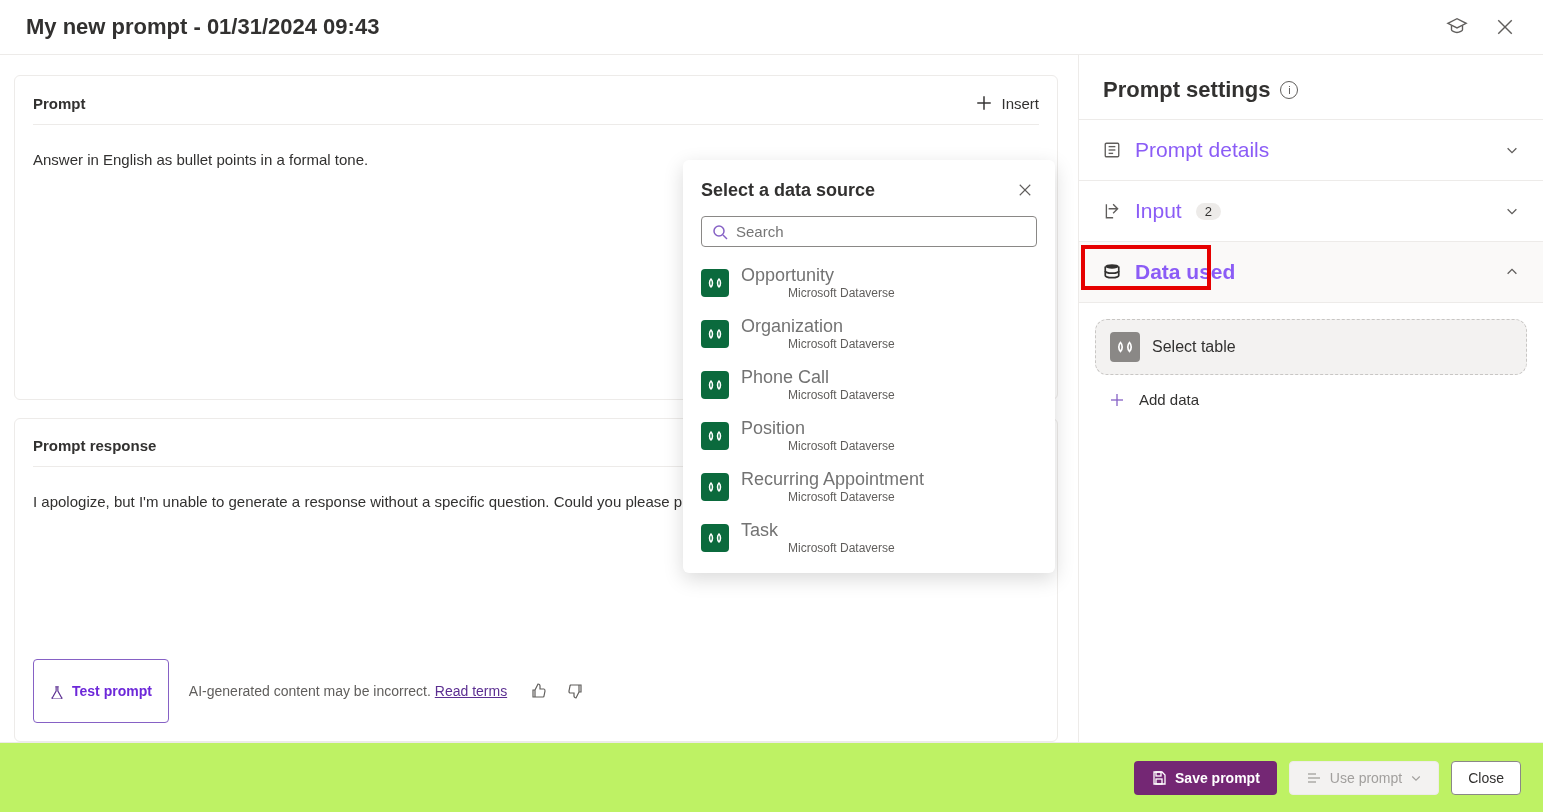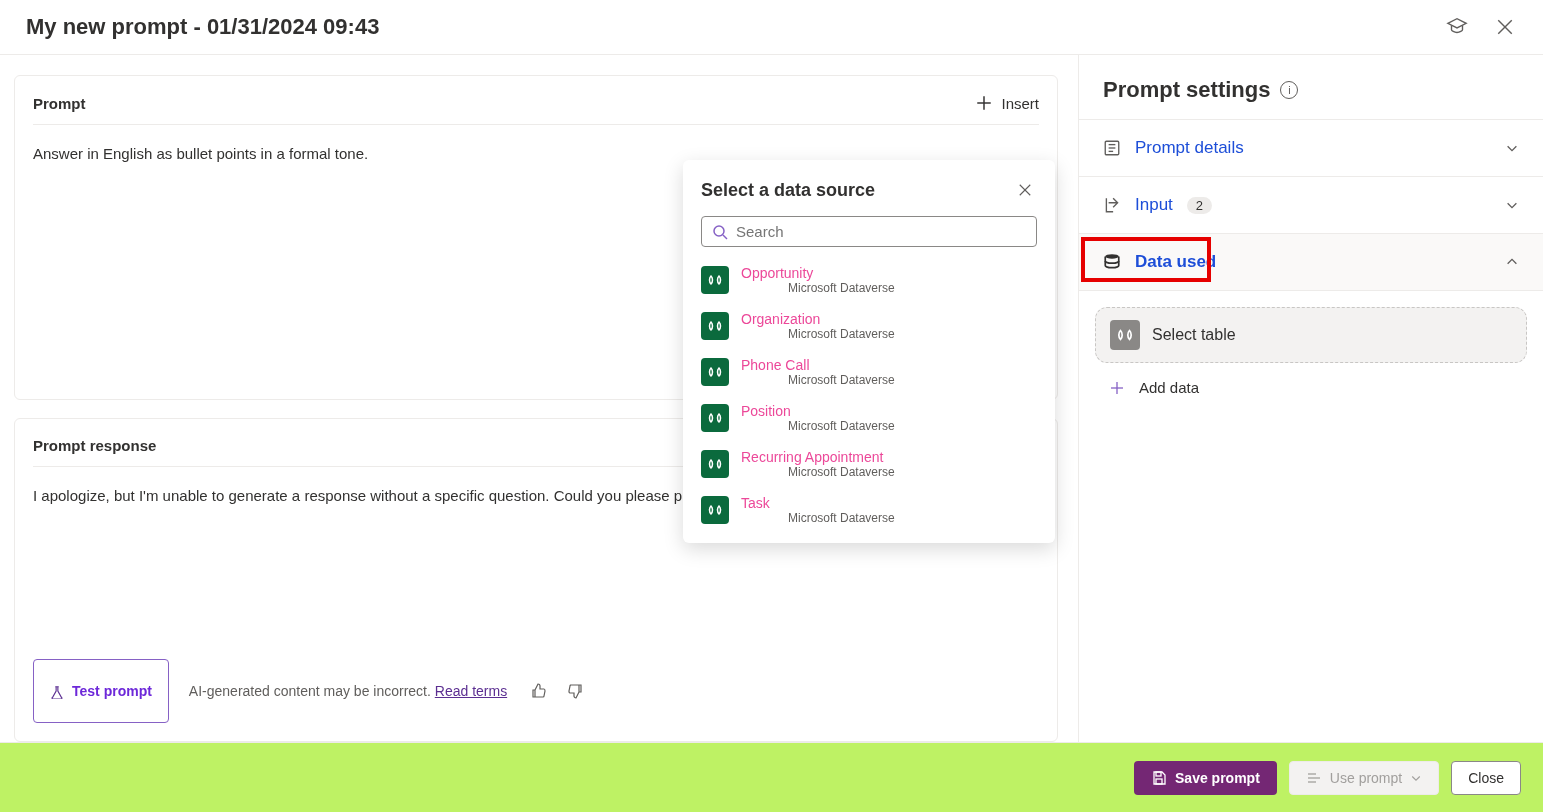--- a/index.html
+++ b/index.html
@@ -8,38 +8,38 @@
 .header { display: flex; align-items: center; justify-content: space-between; padding: 14px 26px; border-bottom: 1px solid #edebe9; }
 .header-title { font-size: 22px; font-weight: 600; color: #323130; }
 .header-actions { display: flex; gap: 24px; align-items: center; }
 .icon-btn { background: none; border: none; cursor: pointer; display: flex; align-items: center; justify-content: center; width: 24px; height: 24px; color: #605e5c; }
 
 .main-layout { display: flex; height: calc(812px - 55px - 70px); }
 .left-col { flex: 1; padding: 20px 20px 0 14px; display: flex; flex-direction: column; gap: 18px; min-width: 0; }
 .right-col { width: 465px; border-left: 1px solid #edebe9; }
 
 .card { border: 1px solid #edebe9; border-radius: 6px; background: #fff; padding: 18px 18px; flex: 1; display: flex; flex-direction: column; min-height: 0; position: relative; }
-.card-header { display: flex; justify-content: space-between; align-items: center; border-bottom: 1px solid #edebe9; padding-bottom: 12px; margin-bottom: 20px; gap: 8px; }
+.card-header { display: flex; justify-content: space-between; align-items: center; border-bottom: 1px solid #edebe9; padding-bottom: 12px; margin-bottom: 26px; gap: 8px; }
 .card-title { font-size: 15px; font-weight: 600; color: #323130; }
 .insert-btn { display: inline-flex; align-items: center; gap: 8px; background: none; border: none; cursor: pointer; font-size: 15px; color: #323130; }
 .card-body { font-size: 15px; color: #323130; flex: 1; }
 
 .response-footer { display: flex; align-items: center; gap: 20px; padding-top: 10px; }
 .test-btn { display: inline-flex; align-items: flex-end; gap: 8px; border: 1px solid #8661c5; color: #6d28d9; background: #fff; padding: 23px 16px; border-radius: 4px; font-size: 14px; font-weight: 600; cursor: pointer; }
 .ai-note { font-size: 14px; color: #605e5c; }
 .ai-note a { color: #5b2e91; text-decoration: underline; }
 .fb-icons { display: flex; gap: 12px; align-items: center; }
 
 .settings-header { display: flex; align-items: center; gap: 10px; padding: 22px 24px 16px 24px; }
 .settings-header h2 { font-size: 22px; font-weight: 600; }
 .info-circle { width: 18px; height: 18px; border: 1px solid #605e5c; border-radius: 50%; display: inline-flex; align-items: center; justify-content: center; font-size: 11px; color: #605e5c; }
 
 .accordion-item { border-top: 1px solid #edebe9; display: flex; align-items: center; justify-content: space-between; padding: 18px 24px; cursor: pointer; }
 .accordion-left { display: flex; align-items: center; gap: 14px; }
-.accordion-label { font-size: 17px; color: #1d4ed8; }
+.accordion-label { font-size: 21px; color: #8b5cf6; }
 .badge { background: #edebe9; border-radius: 10px; padding: 1px 9px; font-size: 13px; color: #323130; }
 .chev { color: #605e5c; }
 
 .data-used-section { border-top: 1px solid #edebe9; background: #faf9f8; }
 .data-used-header { display: flex; align-items: center; justify-content: space-between; padding: 18px 24px; cursor: pointer; position: relative; }
 .data-used-highlight { border: 4px solid #e60000; position: absolute; left: 2px; top: 3px; width: 130px; height: 45px; pointer-events: none; }
 .data-used-left { display: flex; align-items: center; gap: 14px; font-weight: 600; }
 
 .data-used-body { border-top: 1px solid #edebe9; padding: 16px 16px 20px 16px; background: #fff; }
 .select-table { border: 1px dashed #c8c6c4; border-radius: 12px; background: #f3f2f1; display: flex; align-items: center; gap: 12px; padding: 12px 14px; cursor: pointer; }
@@ -54,21 +54,21 @@
 .btn-default { background: #fff; border: 1px solid #8a8886; color: #323130; }
 
 .popup { position: absolute; left: 683px; top: 160px; width: 372px; background: #fff; border-radius: 6px; box-shadow: 0 6px 20px rgba(0,0,0,0.15); padding: 18px 0 10px 0; z-index: 50; }
 .popup-header { display: flex; justify-content: space-between; align-items: center; padding: 0 18px 14px 18px; }
 .popup-title { font-size: 18px; font-weight: 600; }
 .search-box { margin: 0 18px 10px 18px; border: 1px solid #8a8886; border-radius: 4px; display: flex; align-items: center; padding: 6px 10px; gap: 8px; }
 .search-box input { border: none; outline: none; font-size: 15px; flex: 1; color: #605e5c; }
 .ds-list { max-height: 320px; overflow: auto; }
 .ds-item { display: flex; align-items: center; gap: 12px; padding: 8px 18px; cursor: pointer; }
 .ds-icon { width: 28px; height: 28px; background: #0b6a3d; border-radius: 4px; display: flex; align-items: center; justify-content: center; color: #fff; }
-.ds-text .name { font-size: 14px; color: #ec4899; }
+.ds-text .name { font-size: 18px; color: #737373; }
 .ds-text .sub { font-size: 12px; color: #605e5c; margin-left: 47px; }
 
 svg { display: block; }
 </style>
 </head>
 <body>
 
 <div class="header">
   <div class="header-title">My new prompt - 01/31/2024 09:43</div>
   <div class="header-actions">

